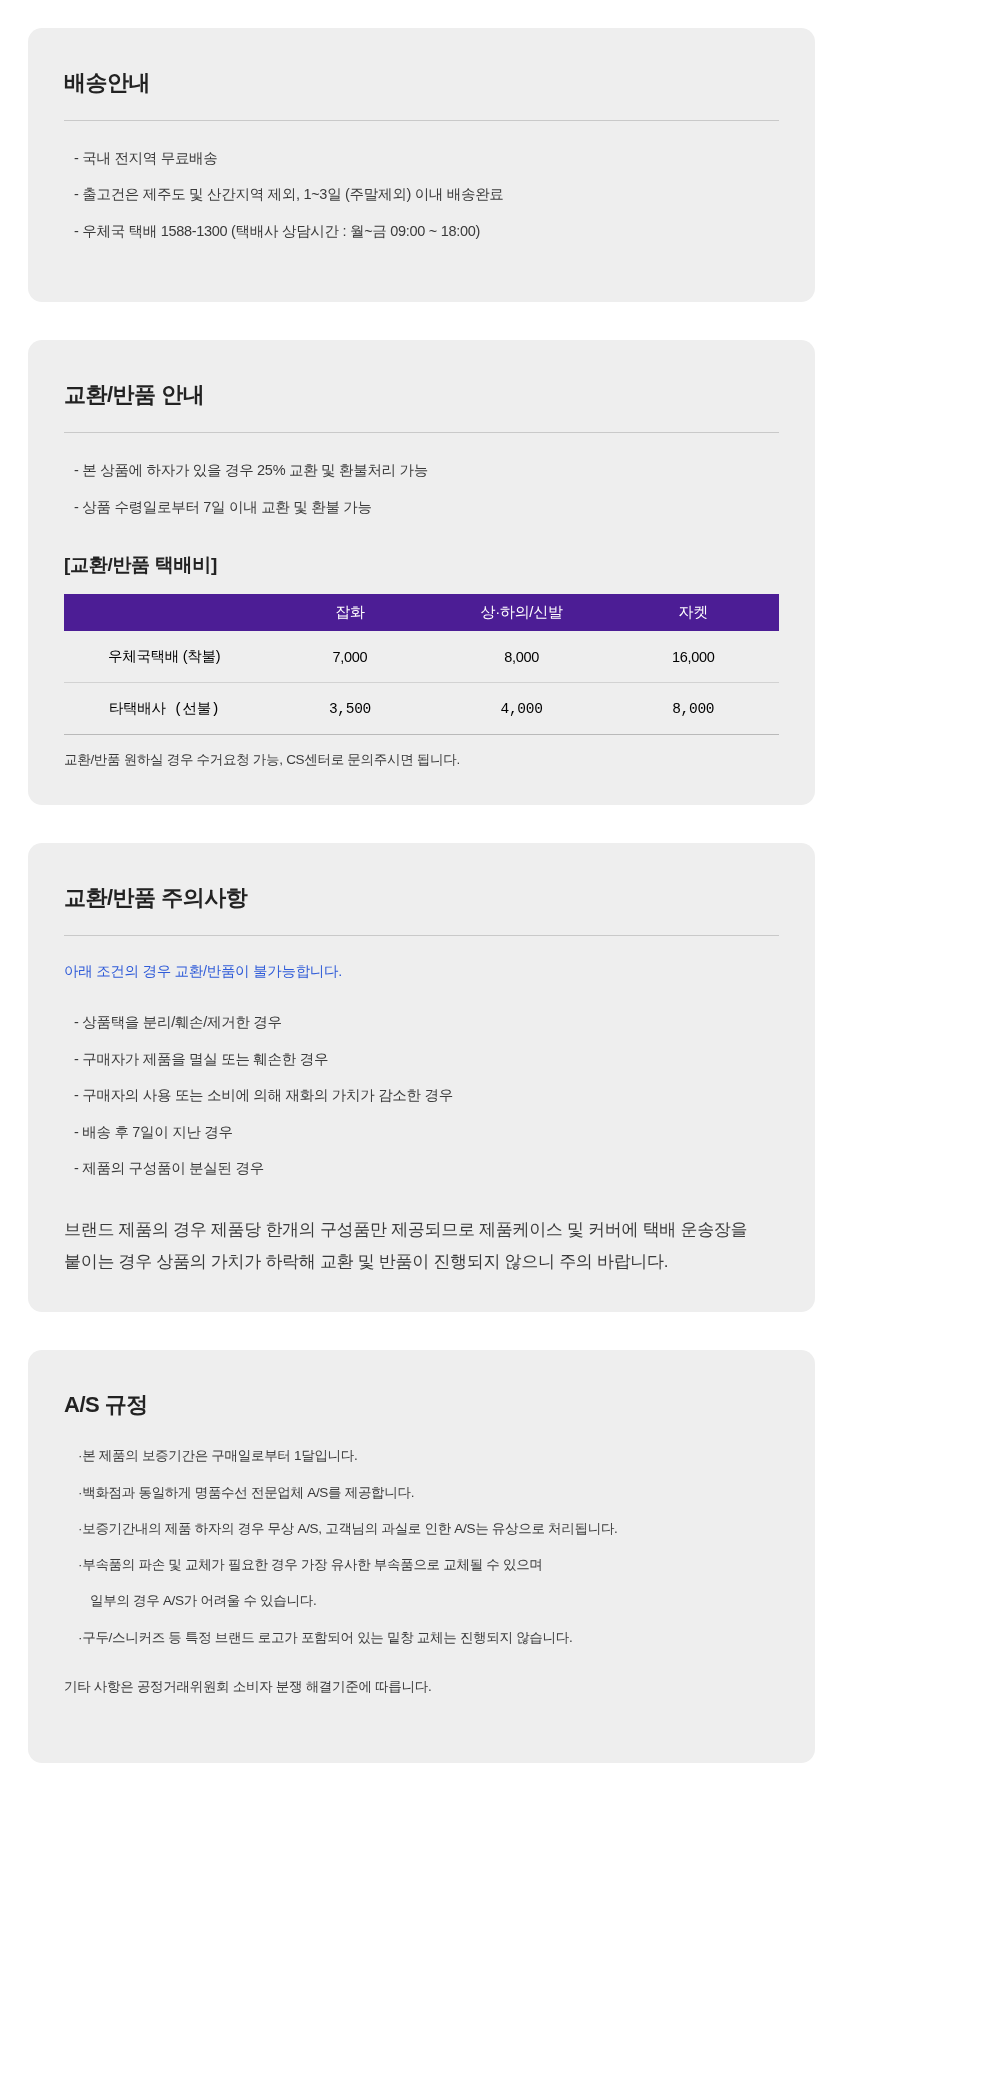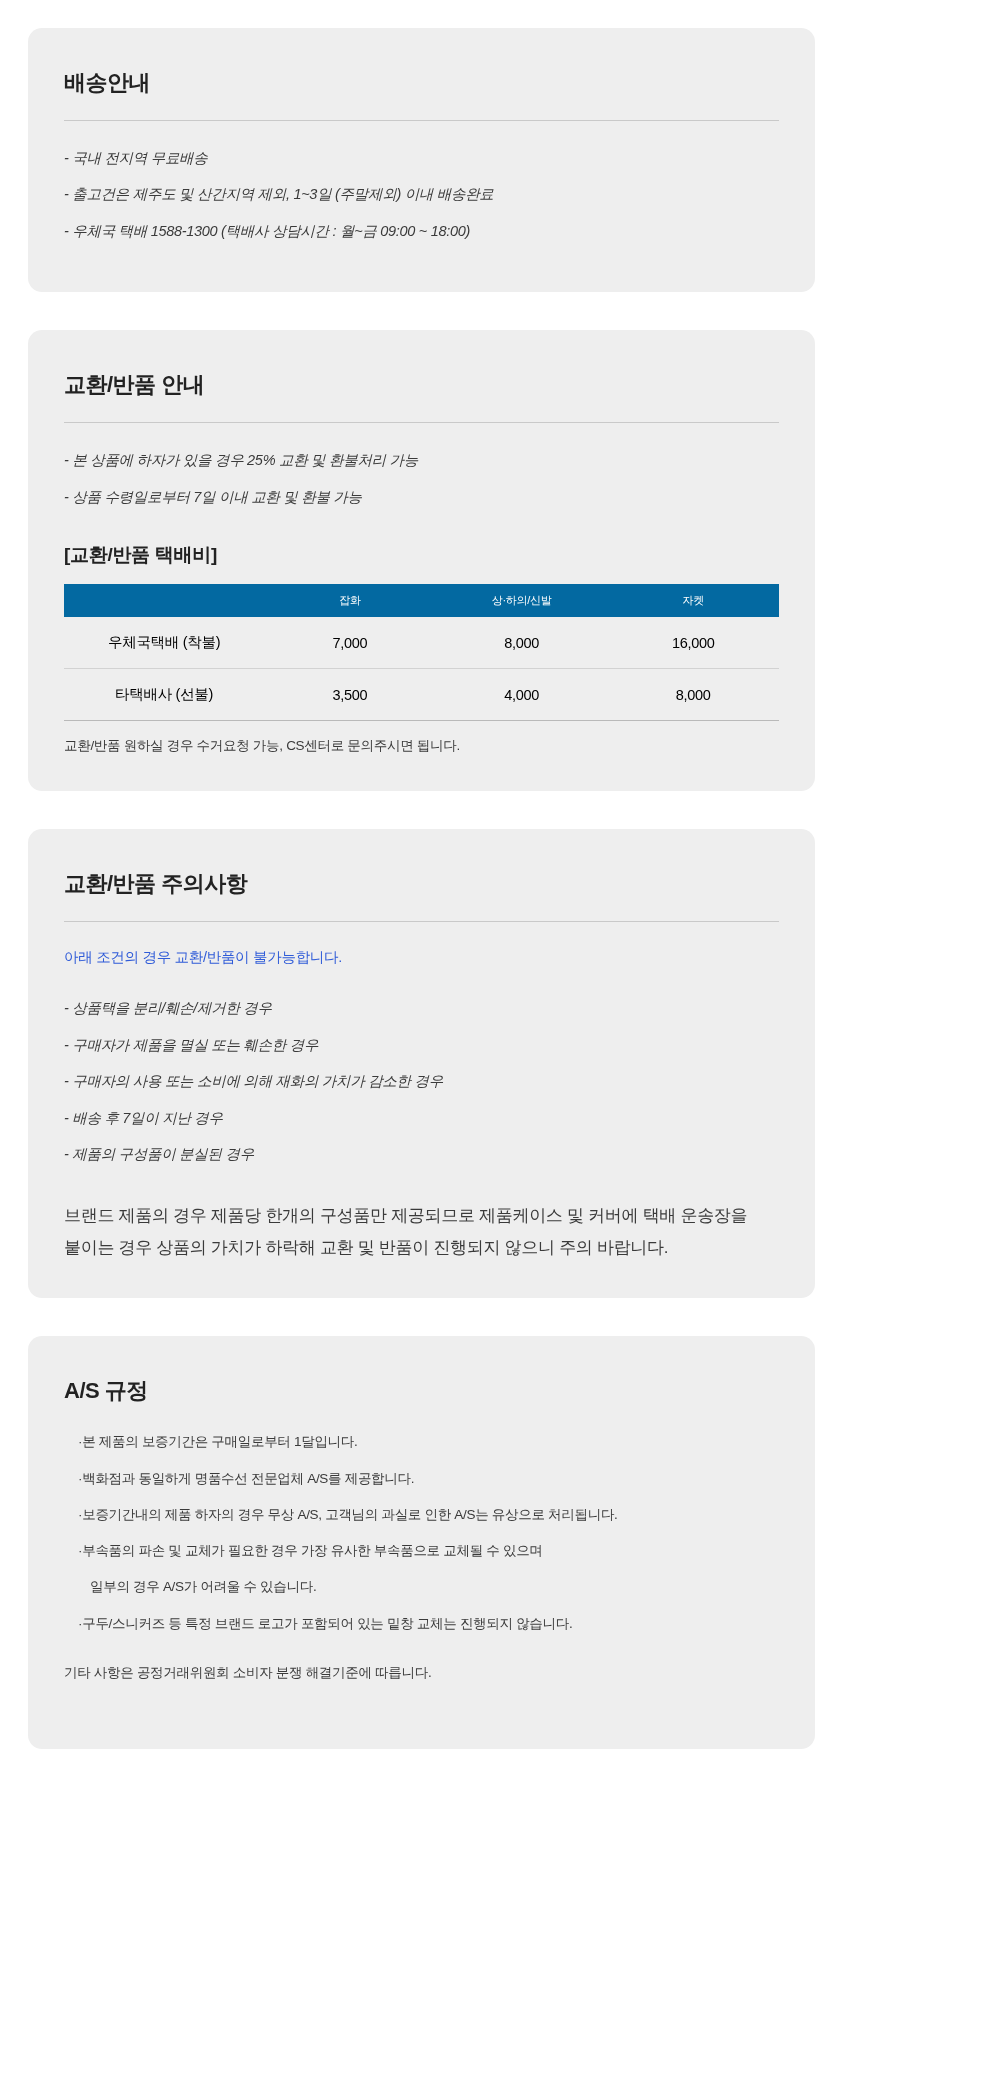--- a/index.html
+++ b/index.html
@@ -35,23 +35,22 @@
     margin: 0 0 22px 0;
     letter-spacing: -0.5px;
   }
   .rule {
     border: 0;
     border-top: 1px solid #c9c9c9;
     margin: 0 0 26px 0;
   }
   ul.bullets {
     list-style: none;
-    margin: 0;
-    padding: 0;
-    font-style: italic;
+    margin: 10px;
+    padding: 0;
   }
   ul.bullets li {
     font-size: 14.5px;
     line-height: 1.55;
     color: #3a3a3a;
     margin-bottom: 14px;
     letter-spacing: -0.3px;
   }
   ul.bullets li:last-child { margin-bottom: 0; }
   .subhead {
@@ -61,37 +60,37 @@
     margin: 34px 0 16px 0;
     letter-spacing: -0.3px;
   }
   table.fee {
     width: 100%;
     border-collapse: collapse;
     table-layout: fixed;
     margin: 0 0 0 0;
   }
   table.fee th {
-    background: #0369a1;
+    background: #4c1d95;
     color: #ffffff;
-    font-size: 11px;
+    font-size: 15px;
     font-weight: normal;
     padding: 9px 0;
     text-align: center;
     letter-spacing: -0.3px;
   }
   table.fee td {
     font-size: 14.5px;
     color: #000000;
     text-align: center;
     padding: 16px 0;
     border-bottom: 1px solid #d2d2d2;
     letter-spacing: -0.3px;
   }
-  table.fee tr.last-row td { border-bottom: 1px solid #b9b9b9; }
+  table.fee tr.last-row td { border-bottom: 1px solid #b9b9b9; font-family: Liberation Mono, monospace; }
   .note {
     font-size: 13.5px;
     color: #3a3a3a;
     margin-top: 16px;
     letter-spacing: -0.3px;
   }
   .warn-lead {
     font-size: 14.5px;
     color: #2f5bd8;
     margin: 0 0 30px 0;

